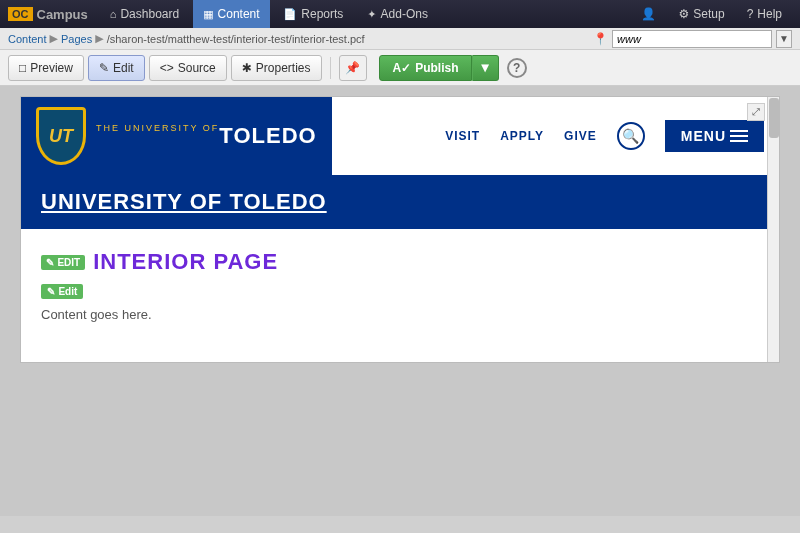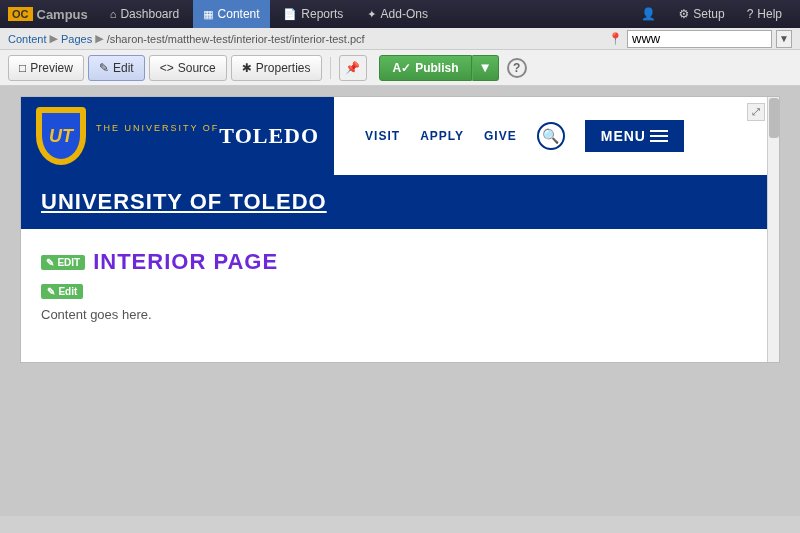--- a/index.html
+++ b/index.html
@@ -72,23 +72,24 @@
     .breadcrumb-url-bar {
       margin-left: auto;
       display: flex;
       align-items: center;
       gap: 4px;
     }
     .url-input {
       border: 1px solid #aaa;
       background: white;
       padding: 1px 4px;
-      font-size: 13px;
-      width: 145px;
+      font-size: 11px;
+      width: 160px;
       height: 18px;
+      font-style: italic;
     }
     .url-dropdown {
       border: 1px solid #aaa;
       background: #f0f0f0;
       width: 16px;
       height: 18px;
       cursor: pointer;
       display: flex;
       align-items: center;
       justify-content: center;
@@ -226,22 +227,22 @@
       border-bottom: none;
     }
     .logo-block {
       background: #003087;
       padding: 10px 15px;
       display: flex;
       align-items: center;
       min-width: 200px;
     }
     .shield {
-      background: #1d4ed8;
-      border: 6px solid #eab308;
+      background: #0c4a6e;
+      border: 3px solid #eab308;
       border-radius: 4px 4px 50% 50%;
       width: 50px;
       height: 58px;
       display: flex;
       align-items: center;
       justify-content: center;
       margin-right: 10px;
       position: relative;
       overflow: hidden;
     }
@@ -249,29 +250,29 @@
       color: #f0c030;
       font-size: 18px;
       font-weight: bold;
       font-style: italic;
     }
     .univ-name-block {
       display: flex;
       justify-content: flex-start;
     }
     .univ-small { color: #f0c030; font-size: 9px; letter-spacing: 2px; }
-    .univ-large { color: white; font-size: 22px; font-weight: bold; letter-spacing: 1px; font-family: Liberation Serif, serif; }
+    .univ-large { color: white; font-size: 22px; font-weight: bold; letter-spacing: 1px; }
 
     .header-right {
       flex: 1;
       display: flex;
       align-items: center;
+      justify-content: flex-end;
       padding: 7px 15px;
       gap: 20px;
-      margin-left: 16px;
     }
     .header-link {
       color: #003087;
       font-size: 12px;
       font-weight: bold;
       letter-spacing: 1px;
       cursor: pointer;
     }
     .search-circle {
       width: 28px;

